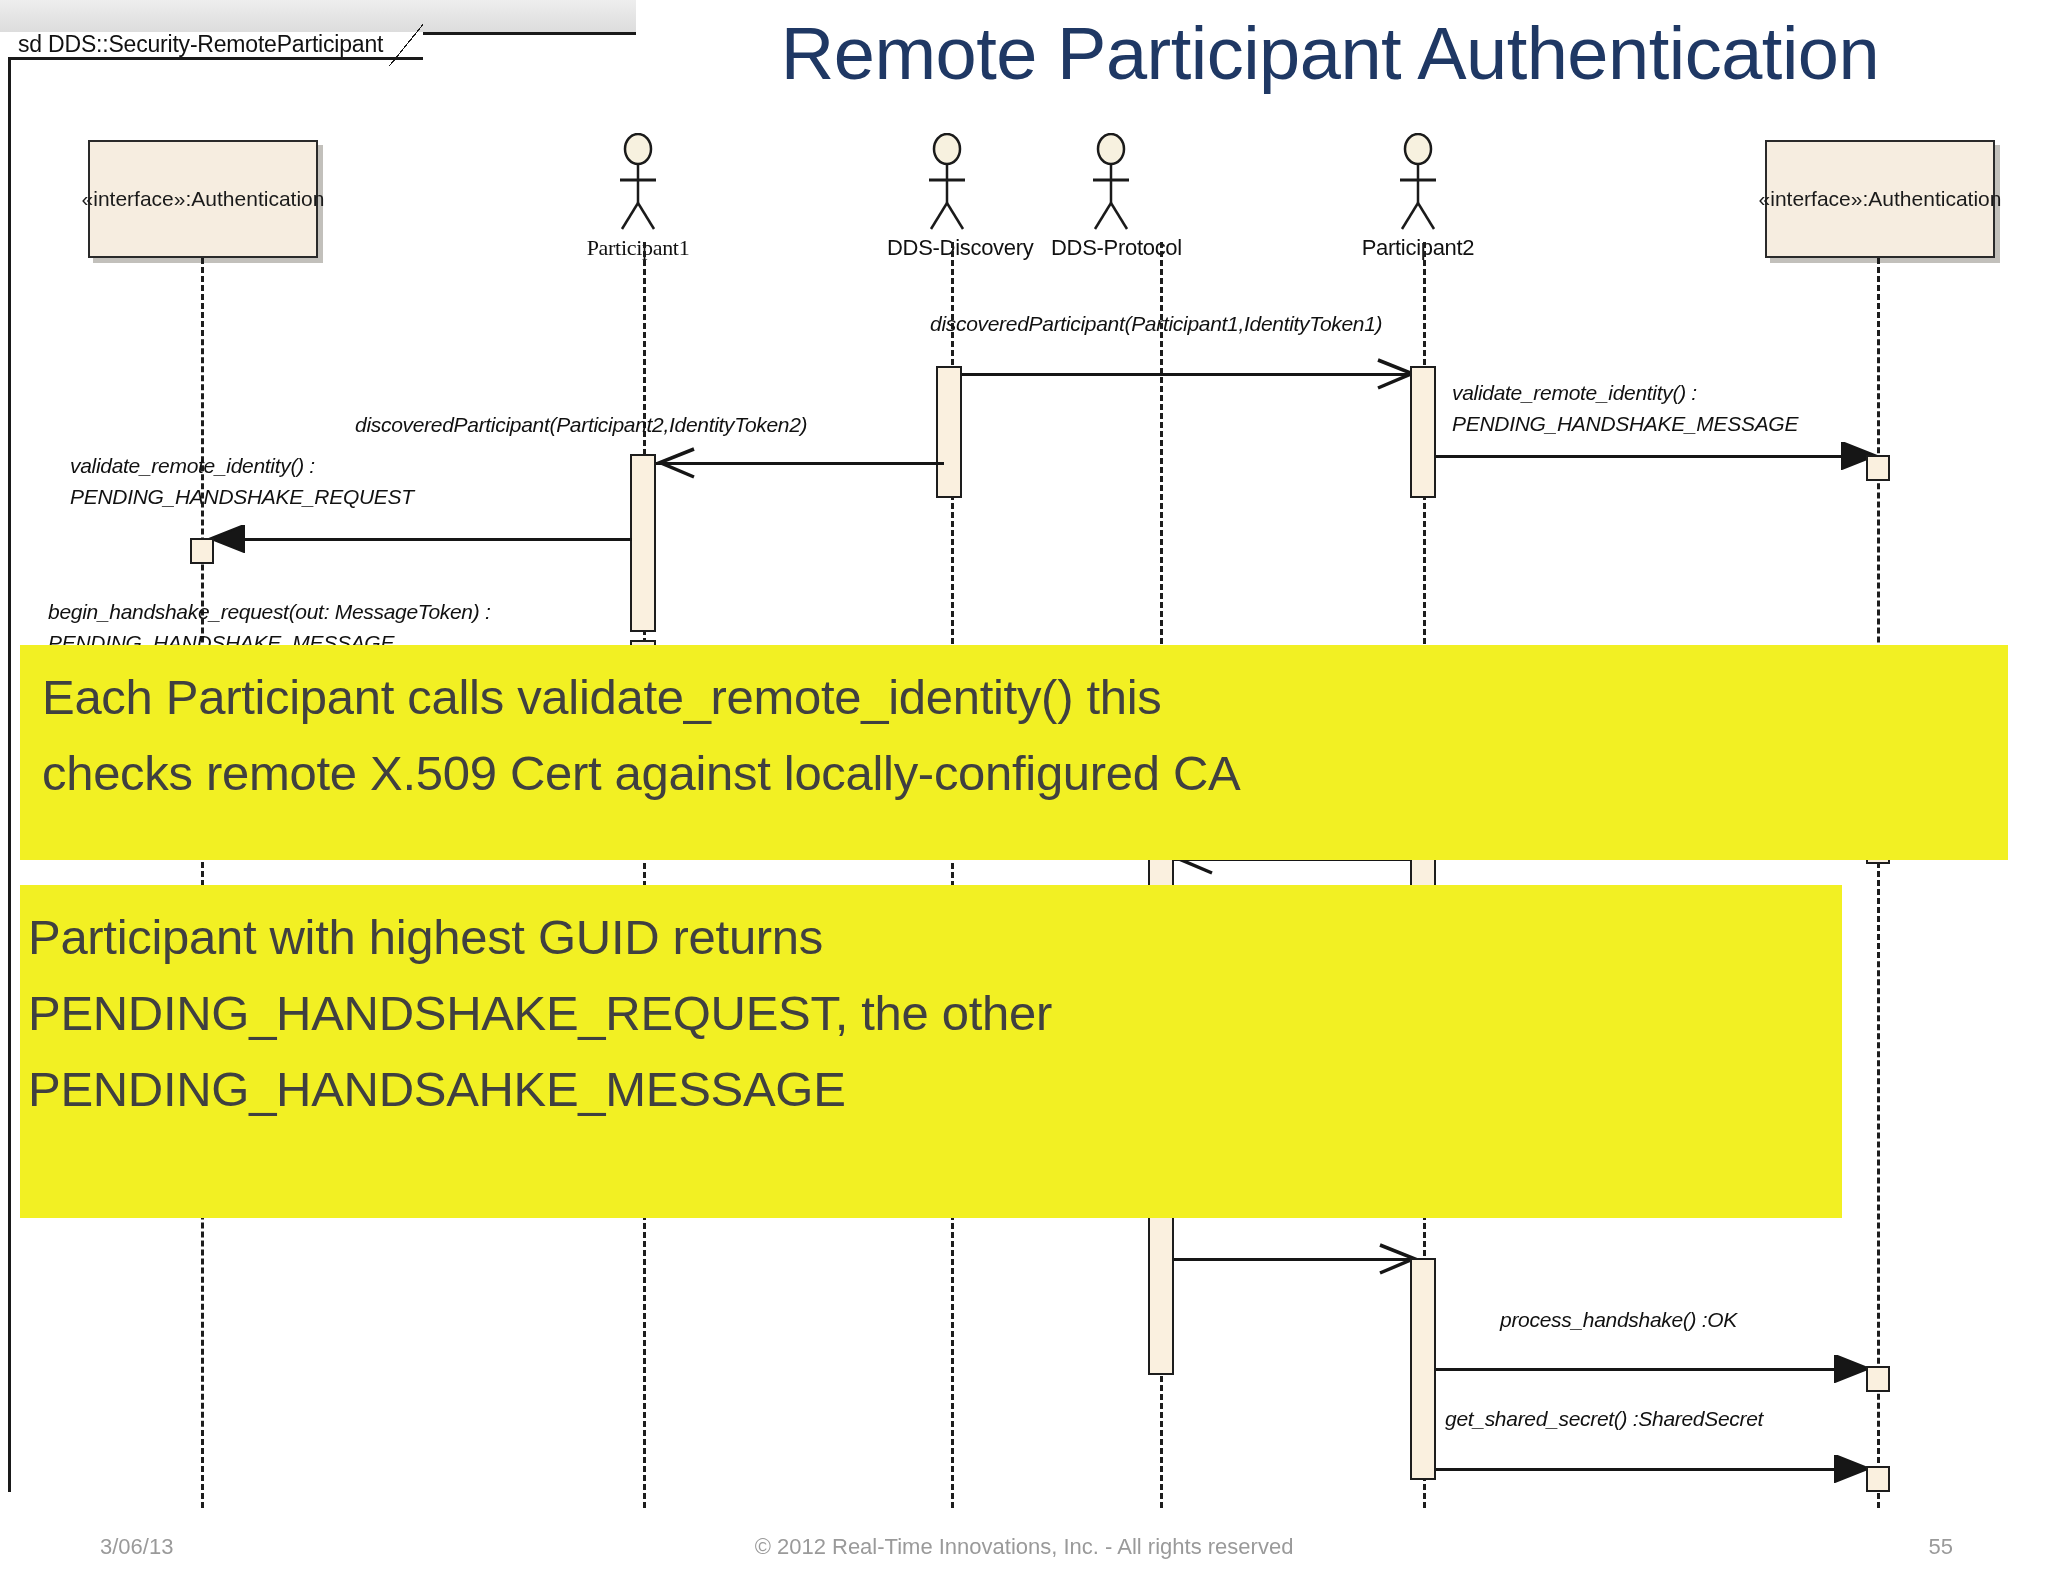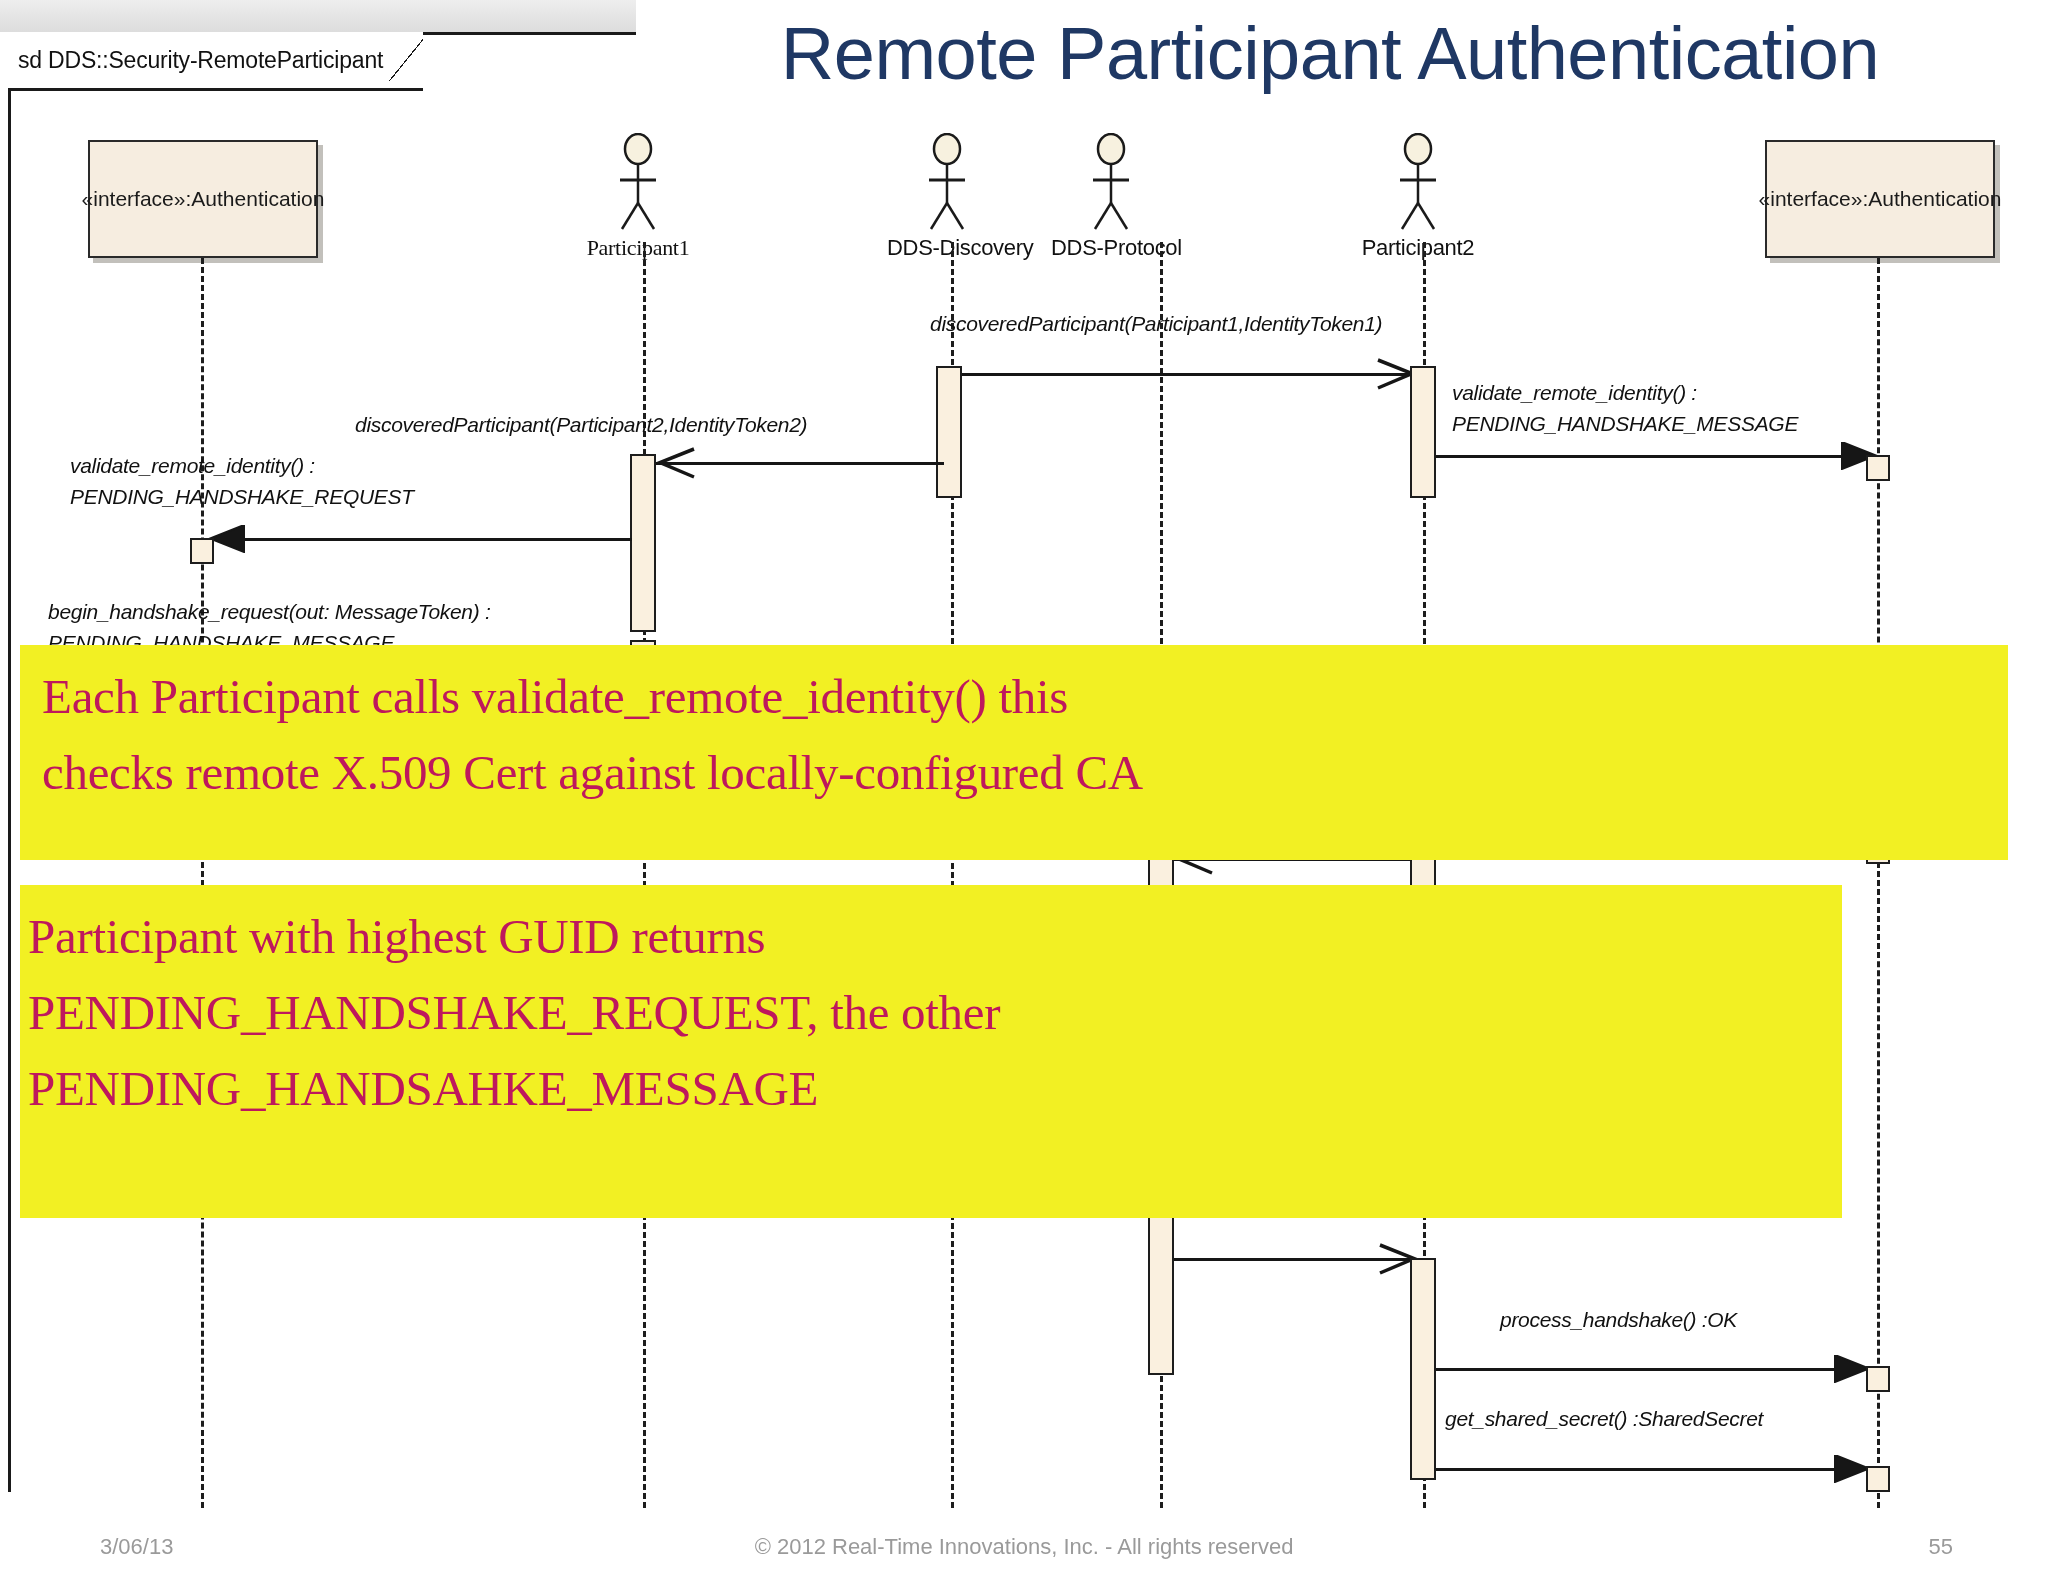--- a/index.html
+++ b/index.html
@@ -29,21 +29,21 @@
   }
 
   
   #uml-frame{
     position:absolute; left:8px; top:32px; width:628px; height:1460px;
     border-top:3px solid #1a1a1a;
     border-left:3px solid #1a1a1a;
   }
   #frame-tab{
     position:absolute; left:8px; top:32px;
-    height:59px; padding:0 0 0 10px;
+    height:28px; padding:0 0 0 10px;
     display:flex; align-items:center;
     border-bottom:3px solid #1a1a1a;
     background:#ffffff;
   }
   #frame-tab .tab-text{
     font-size:23px; color:#111; white-space:nowrap;
     font-family:"Liberation Sans", sans-serif;
     letter-spacing:-0.2px;
   }
   #frame-tab .tab-slant{
@@ -92,24 +92,23 @@
 
   
   .msg-label{
     position:absolute; font-size:21px; color:#111; line-height:27px;
     white-space:nowrap; letter-spacing:-0.3px;font-style:italic;
   }
 
   
   .callout{
     position:absolute; background:#F2F023;
-    font-size:49px; line-height:76px; color:#be185d;
+    font-size:49px; line-height:76px; color:#404040;
     padding:14px 0 10px 22px;
     letter-spacing:-0.3px;
-    font-family:Liberation Serif, serif;
   }
   .callout div{ white-space:nowrap; }
 
   
   #footer{
     position:absolute; left:0; bottom:14px; width:2048px; height:34px;
     color:#9a9a9a; font-size:22px;
   }
   #footer .f-date{ position:absolute; left:100px; top:0; }
   #footer .f-copy{ position:absolute; left:0; top:0; width:2048px; text-align:center; }

